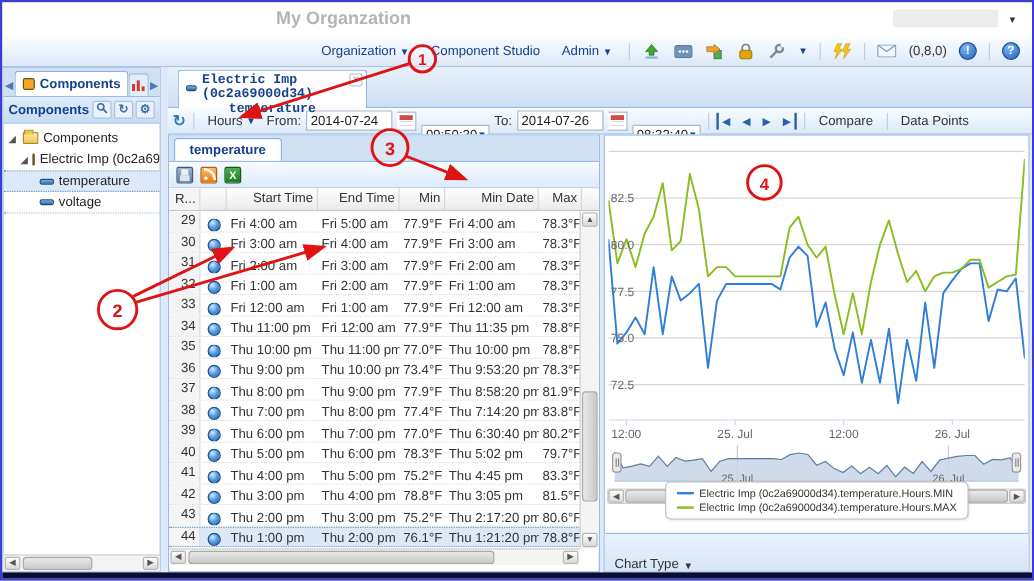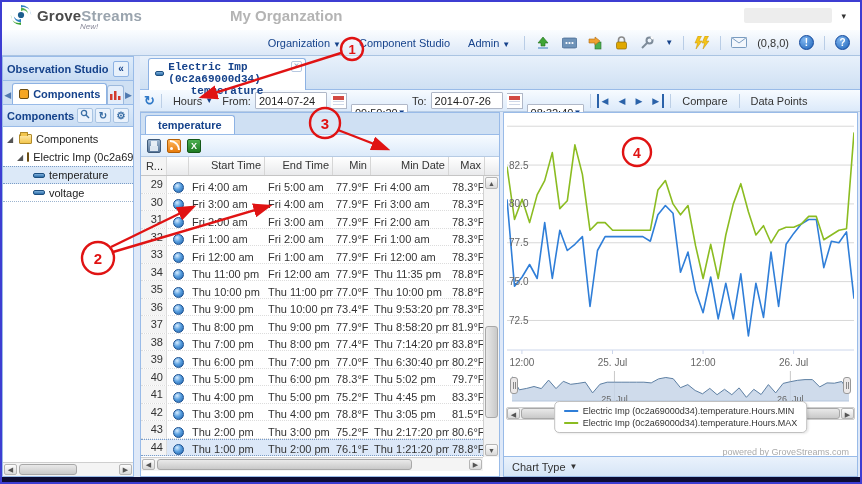--- a/index.html
+++ b/index.html
@@ -143,44 +143,32 @@
   .ns-arrow { position:absolute; top:0; width:13px; height:11px; font-size:7px; color:#555; text-align:center; line-height:11px;
     background:linear-gradient(#fdfdfd,#d9d9d9); border:1px solid #b5b5b5; border-radius:2px; cursor:pointer; }
   .ns-thumb { position:absolute; left:14px; right:14px; top:0; height:11px; background:linear-gradient(#e9e9e9,#c9c9c9);
     border:1px solid #a8a8a8; border-radius:3px; cursor:grab; display:flex; align-items:center; justify-content:center; gap:1px; }
   .ns-grip { width:1px; height:6px; background:#8a8a8a; }
   .legend { position:absolute; left:50%; top:288px; transform:translateX(-50%); border:1px solid #c0c0c0;
     border-radius:5px; padding:3px 9px; background:#fff; box-shadow:1px 1px 2px rgba(0,0,0,.08); }
   .leg-row { display:flex; align-items:center; gap:5px; font-size:9px; color:#333; line-height:12px; white-space:nowrap; }
   .leg-swatch { width:14px; height:2px; }
   .powered { position:absolute; right:8px; top:334px; font-size:9px; color:#ababab; }
-  .chartbar { position:absolute; left:0; right:0; bottom:0; height:20px; background:linear-gradient(#eaf2fc,#d6e5f6);
-    border-top:1px solid #99bbe8; font-size:11px; color:#333; display:flex; align-items:center; padding-left:8px; gap:4px; cursor:pointer; }
+  .chartbar { position:absolute; left:0; right:0; bottom:0; height:32px; background:linear-gradient(#eaf2fc,#d6e5f6);
+    border-top:1px solid #99bbe8; font-size:11px; color:#333; display:flex; align-items:flex-end; padding-left:8px; gap:4px; cursor:pointer; }
 
   .anno { position:absolute; left:0; top:0; width:862px; height:484px; pointer-events:none; z-index:50; }
   svg text.num { font-family:"Liberation Sans",sans-serif; }
 </style>
 </head>
 <body>
 
 <div class="window">
 
   <div class="hdr">
-    <div class="brand">
-      <svg class="brand-swirl" viewBox="0 0 24 24">
-        <circle cx="12" cy="12" r="11" fill="#ffffff"></circle>
-        <path d="M12 1 A11 11 0 0 1 23 12 A8 8 0 0 0 12 4 Z" fill="#2d7fc1"></path>
-        <path d="M12 23 A11 11 0 0 1 1 12 A8 8 0 0 0 12 20 Z" fill="#3fa535"></path>
-        <path d="M12 4 A8 8 0 0 1 20 12 A5 5 0 0 0 12 8 Z" fill="#55b04a"></path>
-        <path d="M12 20 A8 8 0 0 1 4 12 A5 5 0 0 0 12 16 Z" fill="#2d7fc1"></path>
-        <circle cx="12" cy="12" r="3.4" fill="#1e5e8e"></circle>
-      </svg>
-      <span class="brand-text"><b class="brand-bold">Grove</b><span class="brand-light">Streams</span></span>
-      <span class="brand-sub">New!</span>
-    </div>
     <div class="org-title">My Organzation</div>
     <div class="user-box"></div>
     <div class="user-caret">▾</div>
   </div>
 
   <div class="menubar">
     <span class="menu-item"><span>Organization</span> <span class="caret">▼</span></span>
     <span class="menu-item">Component Studio</span>
     <span class="menu-item"><span>Admin</span> <span class="caret">▼</span></span>
     <span class="mb-sep"></span>
@@ -232,24 +220,20 @@
           <path d="M.5 .5 L8 6 L15.5 .5" fill="none" stroke="#7a9cc0"></path>
         </svg>
     </span>
     <span class="mail-count">(0,8,0)</span>
     <span class="round-ico">!</span>
     <span class="mb-sep"></span>
     <span class="round-ico">?</span>
   </div>
 
   <div class="sidebar">
-    <div class="panel-head">
-      <span>Observation Studio</span>
-      <span class="collapse-btn">«</span>
-    </div>
     <div class="side-tabs">
       <span class="tab-arrow">◀</span>
       <span class="side-tab">
         <span class="comp-ico"></span>
         <span>Components</span>
       </span>
       <span class="side-tab2">
         <svg width="11" height="10" viewBox="0 0 11 10">
             <rect x="0" y="4" width="2.5" height="6" fill="#d23a2e"></rect>
             <rect x="4" y="1" width="2.5" height="9" fill="#d23a2e"></rect>

